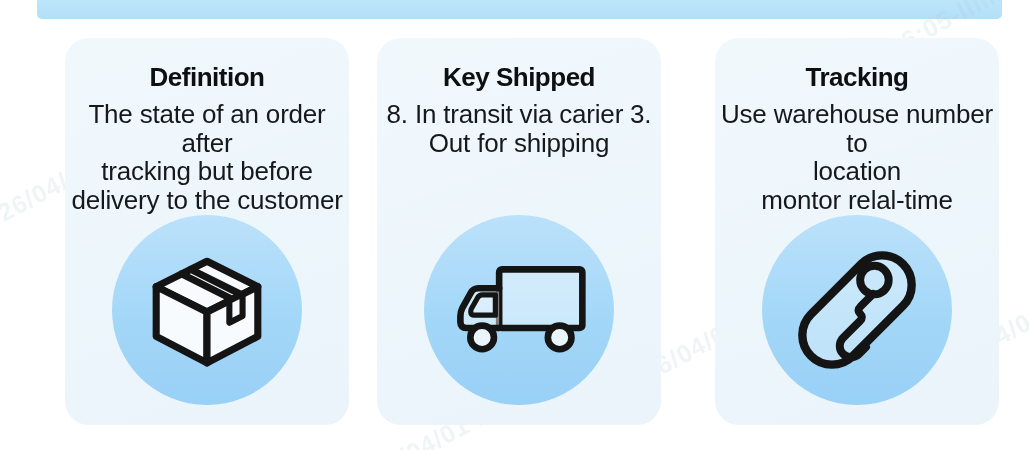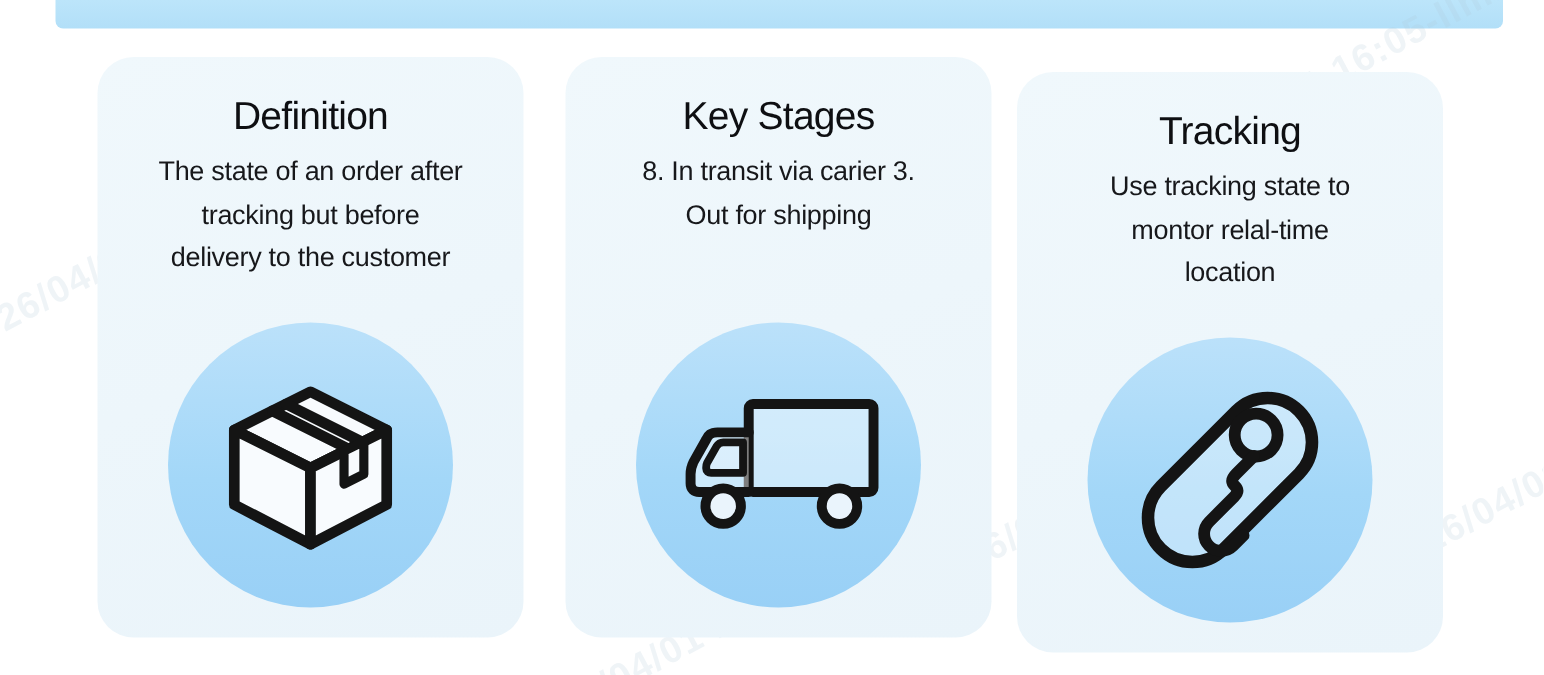--- a/index.html
+++ b/index.html
@@ -22,27 +22,27 @@
   .wm-3{left:330px;top:398px;}
   .wm-4{left:600px;top:300px;}
   .wm-5{left:745px;top:28px;}
   .wm-6{left:905px;top:288px;}
   .card{
     position:absolute;top:38px;width:284px;height:387px;border-radius:24px;
     background:linear-gradient(160deg,#f0f8fc 0%,#eaf4fa 100%);
   }
   .card-1{left:65px;}
   .card-2{left:377px;}
-  .card-3{left:678px;margin-top:10px;}
+  .card-3{left:715px;}
   .card-title{
-    margin:24px 0 0 0;text-align:center;font-size:26px;font-weight:normal;
+    margin:24px 0 0 0;text-align:center;font-size:26px;font-weight:bold;
     color:#0e0f12;letter-spacing:-0.5px;
   }
   .card-body{
-    margin-top:7px;text-align:center;font-size:18px;line-height:28.5px;
+    margin-top:7px;text-align:center;font-size:26px;line-height:28.5px;
     color:#17181b;letter-spacing:-0.2px;
   }
   .icon-circle{
     position:absolute;left:50%;top:177px;transform:translateX(-50%);
     width:190px;height:190px;border-radius:50%;
     background:linear-gradient(180deg,#bbe1fa 0%,#a3d7f8 55%,#99d0f6 100%);
     display:flex;align-items:center;justify-content:center;
   }
   .icon-svg{display:block;}
 </style>
@@ -75,44 +75,44 @@
           <polygon points="112,39 112,88 62,114 62,64" fill="#f8fbfe"></polygon>
           <line x1="37" y1="26.5" x2="87" y2="51.5"></line>
           <line x1="46" y1="22" x2="96" y2="47"></line>
           <polygon points="84,53 97,46.5 97,68 84,74.5" fill="#f8fbfe" stroke-width="6"></polygon>
         </g>
       </svg>
     </div>
   </div>
 
   <div class="card card-2">
-    <h2 class="card-title">Key Stages</h2>
+    <h2 class="card-title">Key Shipped</h2>
     <div class="card-body">
       <div>8. In transit via carier 3.</div>
       <div>Out for shipping</div>
     </div>
     <div class="icon-circle">
       <svg class="icon-svg" width="142" height="104" viewBox="0 0 150 110" fill="none">
         <g stroke="#141414" stroke-width="7" stroke-linejoin="round" stroke-linecap="round">
           <rect x="54" y="12" width="88" height="62" rx="3" fill="rgba(255,255,255,0.45)"></rect>
           <path d="M54 32 L32 32 C27 32 25.5 34 24 37 L15 53 C13.5 56 13 58.5 13 61.5 L13 68 C13 72 15.5 74 19 74 L54 74" fill="rgba(255,255,255,0.45)"></path>
           <path d="M50 39 L36 39 C33.5 39 32.3 40.2 31.2 42 L24.6 53.6 C24.1 54.6 24 55.6 24 56.8 L24 57.4 C24 59.4 25.5 60.5 27.5 60.5 L50 60.5 Z" stroke-width="5.5" fill="rgba(255,255,255,0.25)"></path>
           <circle cx="36" cy="84" r="12.5" fill="#eaf4fc"></circle>
           <circle cx="118" cy="84" r="12.5" fill="#eaf4fc"></circle>
         </g>
       </svg>
     </div>
   </div>
 
   <div class="card card-3">
     <h2 class="card-title">Tracking</h2>
     <div class="card-body">
-      <div>Use tracking state to</div>
+      <div>Use warehouse number to</div>
+      <div>location</div>
       <div>montor relal-time</div>
-      <div>location</div>
     </div>
     <div class="icon-circle">
       <svg class="icon-svg" width="138" height="138" viewBox="0 0 140 140" fill="none">
         <g transform="rotate(-45 70 70)" stroke="#141414" stroke-linejoin="round" stroke-linecap="round">
           <rect x="4" y="40" width="132" height="60" rx="30" stroke-width="8.5" fill="rgba(255,255,255,0.35)"></rect>
           <circle cx="104" cy="61" r="14.5" stroke-width="8"></circle>
           <path d="M93 70 L76 70 C71 70 69.5 71.5 69.5 75 C69.5 78.5 68 80 64 80 L40 80 A11.5 11.5 0 1 0 40 103 L50 103" stroke-width="8"></path>
         </g>
       </svg>
     </div>

